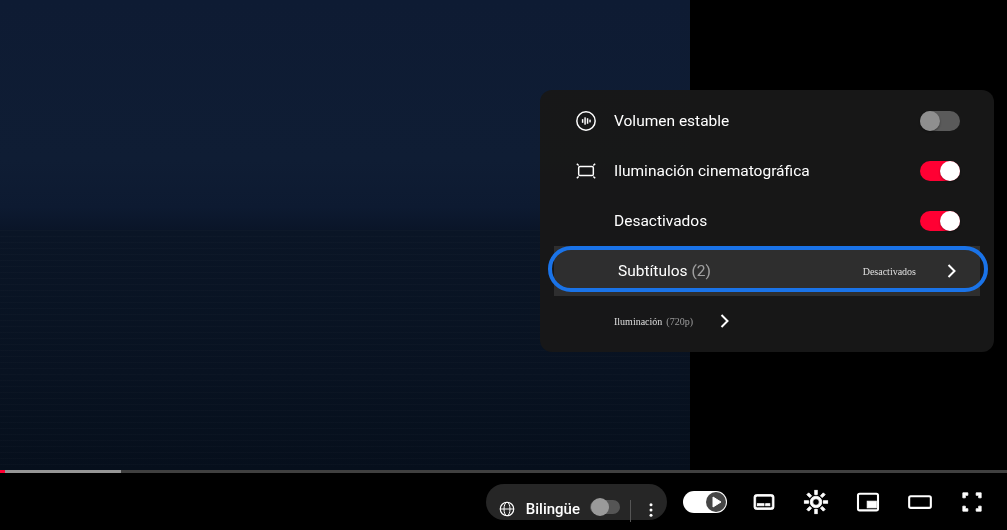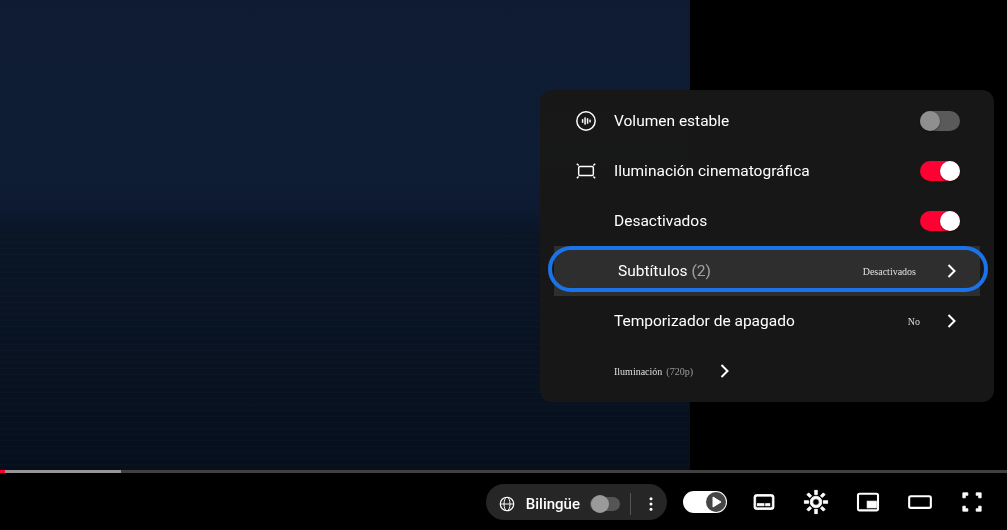--- a/index.html
+++ b/index.html
@@ -70,25 +70,25 @@
   .ctrl-icon {
     width: 42px; height: 42px;
     display: flex; align-items: center; justify-content: center;
     color: #fff;
     cursor: pointer;
   }
   .ctrl-icon svg { width: 30px; height: 30px; fill: #fff; stroke: #fff; }
 
   
   .bilingual-pill {
-    display: flex; align-items: center;
+    display: flex; 
     background: rgba(40,40,40,0.95);
     border-radius: 20px;
     height: 36px;
-    padding: 4px 6px 0 12px;
+    padding: 16px 6px 0 12px;
     gap: 10px;
     color: #fff;
   }
   .bilingual-pill .bl-icon { width: 18px; height: 18px; display: flex; align-items: center; justify-content: center; }
   .bilingual-pill .bl-label { font-size: 15px; font-weight: 500; }
   .bilingual-pill .mini-toggle {
     width: 30px; height: 14px; border-radius: 8px; background: #555; position: relative;
   }
   .bilingual-pill .mini-toggle .knob {
     position: absolute; left: 1px; top: -2px; width: 18px; height: 18px; border-radius: 50%;
@@ -228,30 +228,20 @@
         <span class="count">(2)</span>
       </span>
       <span class="s-value">Desactivados</span>
       <span class="chevron">
         <svg viewBox="0 0 8 14">
             <path d="M1 1 L7 7 L1 13" fill="none" stroke="#fff" stroke-width="2"></path>
           </svg>
       </span>
     </div>
 
-    <div class="s-row">
-      <span class="s-icon-empty"></span>
-      <span class="s-label">Temporizador de apagado</span>
-      <span class="s-value">No</span>
-      <span class="chevron">
-        <svg viewBox="0 0 8 14">
-            <path d="M1 1 L7 7 L1 13" fill="none" stroke="#fff" stroke-width="2"></path>
-          </svg>
-      </span>
-    </div>
 
 
     <div class="s-row">
       <span class="s-icon-empty"></span>
       <span class="s-value">
         <span>Iluminación</span>
         <span class="dim">(720p)</span>
       </span>
       <span class="chevron">
         <svg viewBox="0 0 8 14">

